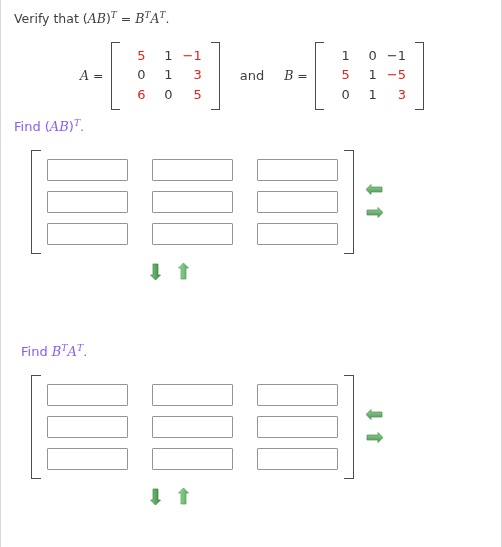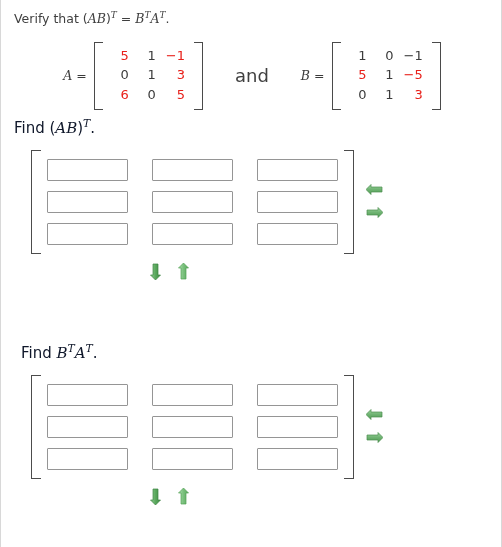--- a/index.html
+++ b/index.html
@@ -51,22 +51,22 @@
     display: flex;
     justify-content: center;
     align-items: center;
   }
   .eqlabel {
     font-size: 12.5px;
     margin-right: 7px;
     white-space: nowrap;
   }
   .andword {
-    font-size: 18px;
-    margin: 0 32px;
+    font-size: 13px;
+    margin: 0 20px;
     color: #3f3f3f;
   }
   .matrix {
     display: inline-flex;
     align-items: stretch;
   }
   .bracket {
     width: 8px;
     border-top: 1.6px solid #4a4a4a;
     border-bottom: 1.6px solid #4a4a4a;
@@ -86,22 +86,22 @@
     padding: 2.5px 5px;
     line-height: 1.15;
   }
   .c-red  { color: #e8201a; }
   .c-dark { color: #3b3b3b; }
 
   
   .findlabel {
     position: absolute;
     left: 13px;
-    font-size: 15px;
-    color: #0f172a;
+    font-size: 13px;
+    color: #8b5cf6;
     white-space: nowrap;
   }
   #find1-label { top: 119px; }
   #find2-label { top: 344px; margin-left: 7px; }
 
   
   .answer-block {
     position: absolute;
     left: 30px;
   }

